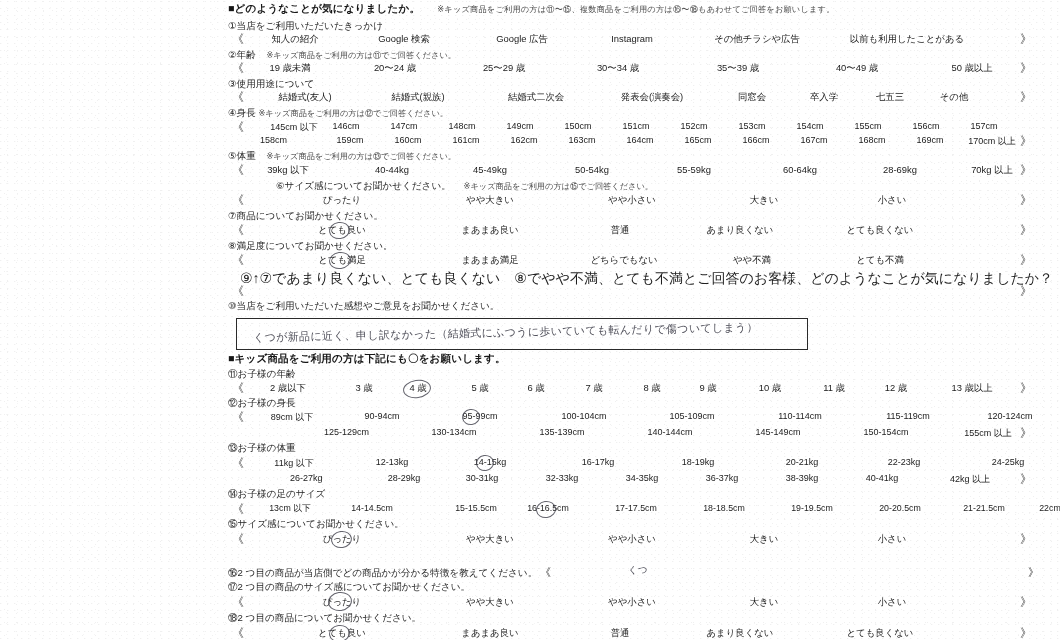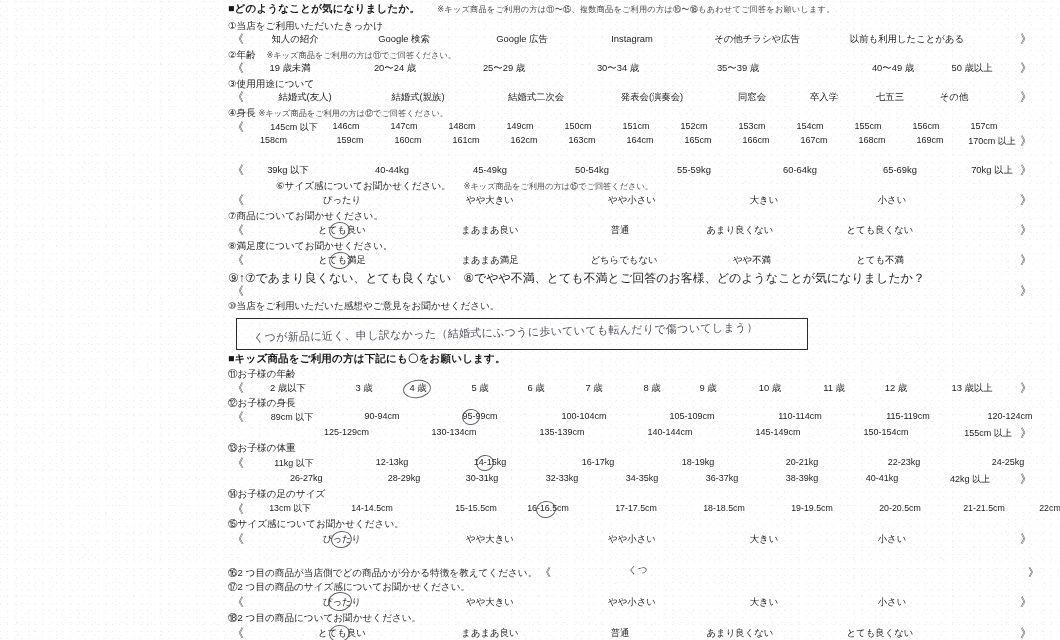--- a/index.html
+++ b/index.html
@@ -100,21 +100,21 @@
     <span>②年齢</span>
     <span class="qnote" style="margin-left:8px;">※キッズ商品をご利用の方は⑪でご回答ください。</span>
   </div>
   <div class="optline" style="position:absolute;left:4px;top:62px;width:800px;">
     <span class="br l">《</span>
     <span class="opt" style="left:58px;">19 歳未満</span>
     <span class="opt" style="left:163px;">20〜24 歳</span>
     <span class="opt" style="left:272px;">25〜29 歳</span>
     <span class="opt" style="left:386px;">30〜34 歳</span>
     <span class="opt" style="left:506px;">35〜39 歳</span>
-    <span class="opt" style="left:625px;margin-left:36px;">40〜49 歳</span>
+    <span class="opt" style="left:625px;">40〜49 歳</span>
     <span class="opt" style="left:740px;">50 歳以上</span>
     <span class="br r">》</span>
   </div>
 
   <div class="q" style="position:absolute;left:0;top:78px;">③使用用途について</div>
   <div class="optline" style="position:absolute;left:4px;top:91px;width:800px;">
     <span class="br l">《</span>
     <span class="opt" style="left:73px;">結婚式(友人)</span>
     <span class="opt" style="left:186px;">結婚式(親族)</span>
     <span class="opt" style="left:304px;">結婚式二次会</span>
@@ -156,29 +156,33 @@
     <span class="opt" style="left:408px;">164cm</span>
     <span class="opt" style="left:466px;">165cm</span>
     <span class="opt" style="left:524px;">166cm</span>
     <span class="opt" style="left:582px;">167cm</span>
     <span class="opt" style="left:640px;">168cm</span>
     <span class="opt" style="left:698px;">169cm</span>
     <span class="opt" style="left:760px;">170cm 以上</span>
     <span class="br r">》</span>
   </div>
 
+  <div class="q" style="position:absolute;left:0;top:150px;">
+    <span>⑤体重</span>
+    <span class="qnote" style="margin-left:8px;">※キッズ商品をご利用の方は⑬でご回答ください。</span>
+  </div>
   <div class="optline" style="position:absolute;left:4px;top:164px;width:800px;">
     <span class="br l">《</span>
     <span class="opt" style="left:56px;">39kg 以下</span>
     <span class="opt" style="left:160px;">40-44kg</span>
     <span class="opt" style="left:258px;">45-49kg</span>
     <span class="opt" style="left:360px;">50-54kg</span>
     <span class="opt" style="left:462px;">55-59kg</span>
     <span class="opt" style="left:568px;">60-64kg</span>
-    <span class="opt" style="left:668px;">65-69kg</span>
+    <span class="opt" style="left:668px;">28-69kg</span>
     <span class="opt" style="left:760px;">70kg 以上</span>
     <span class="br r">》</span>
   </div>
 
   <div class="q" style="position:absolute;left:0;top:180px;margin-left:48px;">
     <span>⑥サイズ感についてお聞かせください。</span>
     <span class="qnote" style="margin-left:10px;">※キッズ商品をご利用の方は⑮でご回答ください。</span>
   </div>
   <div class="optline" style="position:absolute;left:4px;top:194px;width:800px;">
     <span class="br l">《</span>
@@ -207,21 +211,21 @@
     <span class="br l">《</span>
     <span class="opt" style="left:110px;">とても満足</span>
     <span class="opt" style="left:258px;">まあまあ満足</span>
     <span class="opt" style="left:392px;text-align:right;">どちらでもない</span>
     <span class="opt" style="left:520px;">やや不満</span>
     <span class="opt" style="left:648px;">とても不満</span>
     <span class="br r">》</span>
   </div>
   <div class="circ" style="left:101px;top:252px;width:20px;height:15px;"></div>
 
-  <div class="q" style="position:absolute;left:0;top:270px;font-size:12px;">⑨↑⑦であまり良くない、とても良くない　⑧でやや不満、とても不満とご回答のお客様、どのようなことが気になりましたか？</div>
+  <div class="q" style="position:absolute;left:12px;top:270px;font-size:14px;">⑨↑⑦であまり良くない、とても良くない　⑧でやや不満、とても不満とご回答のお客様、どのようなことが気になりましたか？</div>
   <div class="optline" style="position:absolute;left:4px;top:285px;width:800px;">
     <span class="br l">《</span>
     <span class="opt lead ink" style="left:40px;"></span>
     <span class="br r">》</span>
   </div>
 
   <div class="q" style="position:absolute;left:0;top:300px;">⑩当店をご利用いただいた感想やご意見をお聞かせください。</div>
   <div class="freebox" style="left:8px;top:318px;width:570px;height:30px;">
     <span class="hand" style="left:16px;top:6px;">くつが新品に近く、申し訳なかった（結婚式にふつうに歩いていても転んだりで傷ついてしまう）</span>
   </div>

